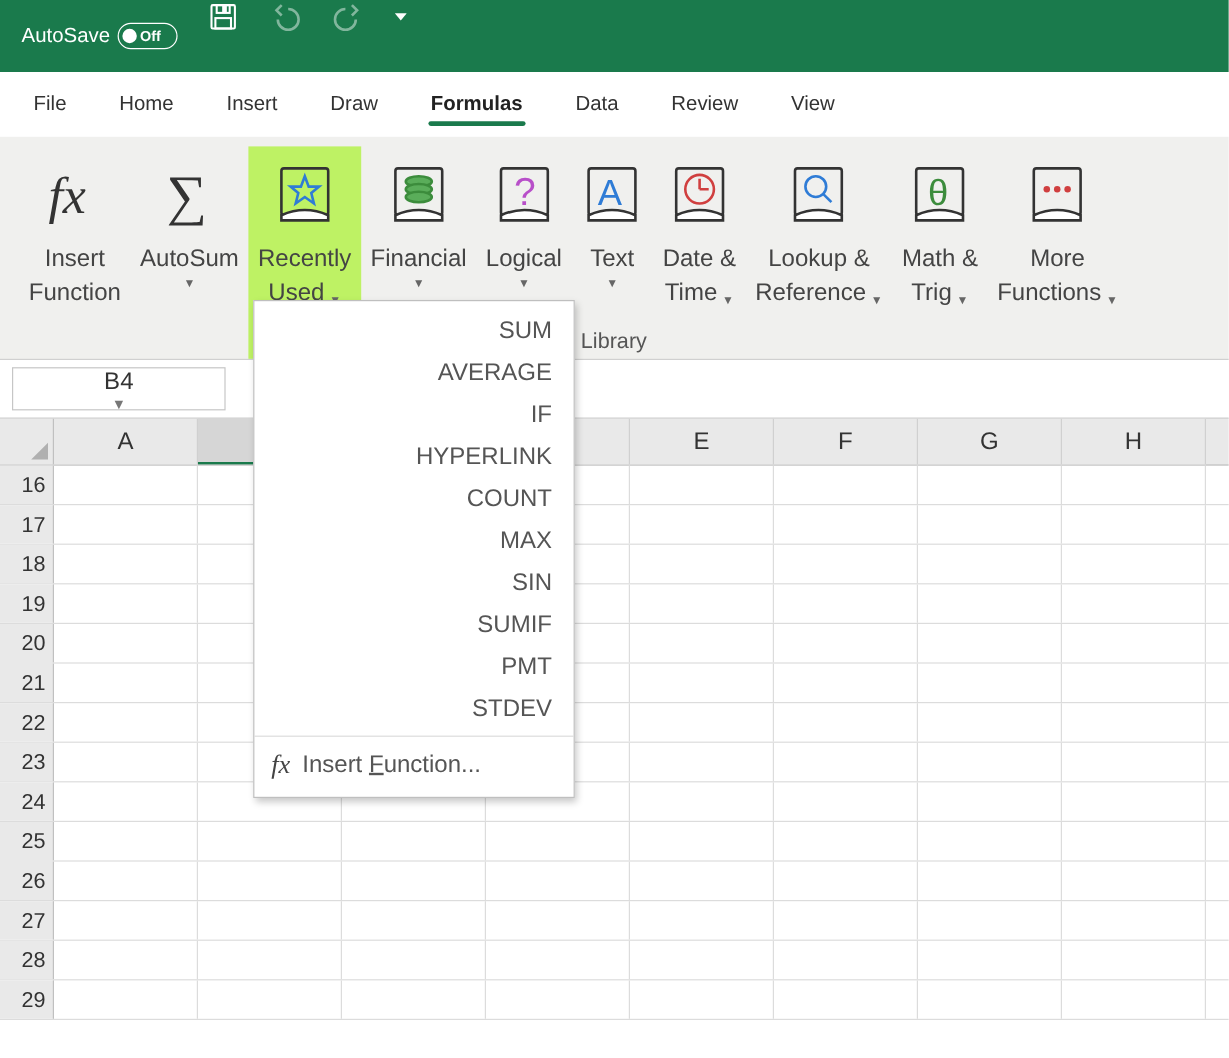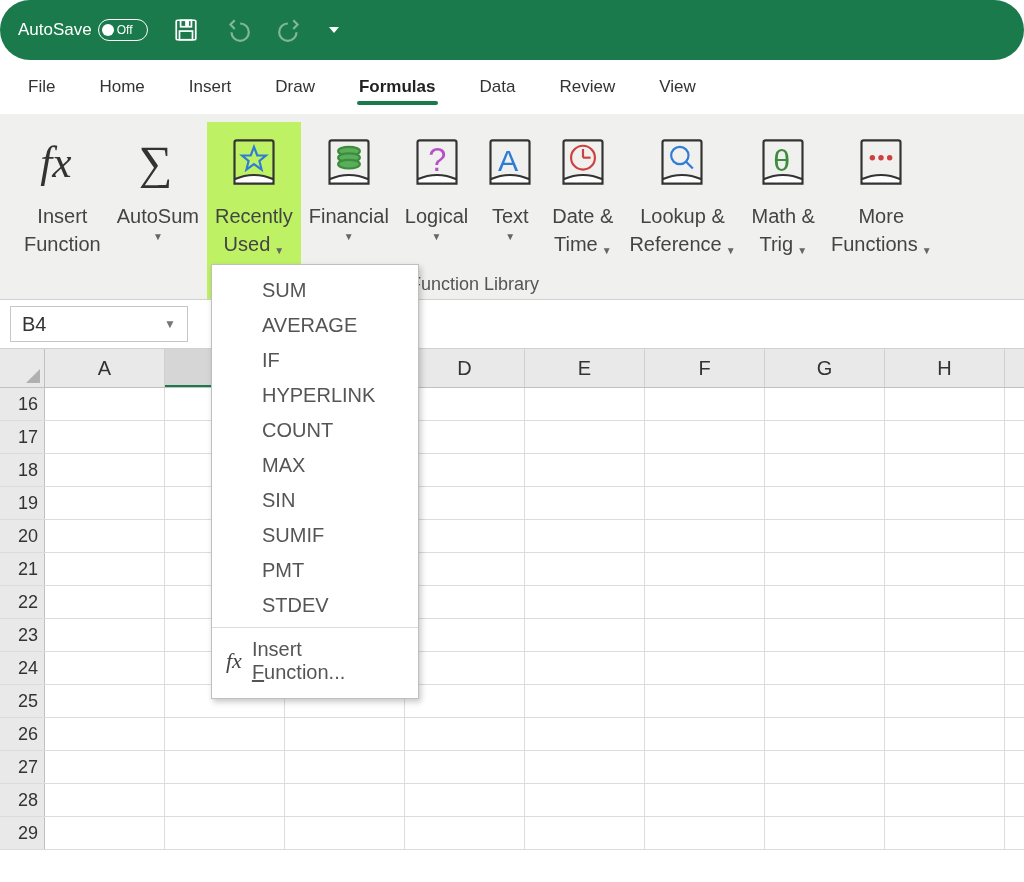--- a/index.html
+++ b/index.html
@@ -12,36 +12,35 @@
     overflow: hidden;
     position: relative;
     color: #333;
   }
 
   
   .titlebar {
     background: #1a7a4c;
     height: 60px;
     display: flex;
-    align-items: center;
     padding: 0 18px;
     gap: 24px;
     color: #fff;
-    border-radius: 30px;
   }
   .autosave-wrap {
     display: flex; align-items: center; gap: 6px;
     font-size: 17px;
   }
   .autosave-toggle {
     width: 50px; height: 22px; border: 1.5px solid #fff; border-radius: 11px;
     display: flex; align-items: center;
     font-size: 12px;
     padding: 0 5px 0 3px;
     gap: 3px;
+    font-weight: bold;
   }
   .autosave-knob { width: 12px; height: 12px; background: #fff; border-radius: 50%; }
   .tb-icon { width: 28px; height: 28px; display:flex; align-items:center; justify-content:center; }
   .tb-icon svg { width: 26px; height: 26px; }
   .tb-faded { opacity: .45; }
   .tb-drop { width: 12px; height:28px; display:flex; align-items:center; justify-content:center;}
   .tb-drop svg { width:10px; height:10px; }
 
   
   .ribbon-tabs {
@@ -97,29 +96,30 @@
     position:absolute;
     bottom: 4px;
     left: 410px;
     font-size: 18px;
     color: #555;
   }
 
   
   .dropdown {
     position: absolute;
-    top: 264px;
+    top: 250px;
     left: 211px;
-    width: 208px;
+    width: 268px;
     background:#fff;
     border:1px solid #bfbfbf;
     box-shadow: 2px 3px 6px rgba(0,0,0,.22);
     padding: 8px 0;
     z-index: 50;
     color:#555;
+    text-align:right;
   }
   .dd-item {
     padding: 6px 18px 6px 50px;
     font-size: 20px;
     cursor:pointer;
   }
   .dd-sep { height:1px; background:#dcdcdc; margin:4px 0;}
   .dd-insert {
     display:flex; align-items:center; gap:10px;
     padding: 6px 18px 6px 14px;
@@ -131,23 +131,24 @@
   .barrow {
     height: 48px;
     display:flex; align-items:center;
     padding: 8px 10px;
     background:#fff;
   }
   .namebox {
     width: 178px; height: 36px;
     border: 1px solid #c6c6c6;
     display:flex; align-items:center; justify-content:space-between;
-    padding: 0 11px;
+    padding: 0 24px;
     font-size:20px; color:#333;
     background:#fff;
+    flex-direction:column;
   }
   .namebox .dd { color:#777; font-size:12px;}
 
   
   .sheet {
     position:relative;
     background:#fff;
   }
   .col-headers {
     display:flex; height: 40px;

